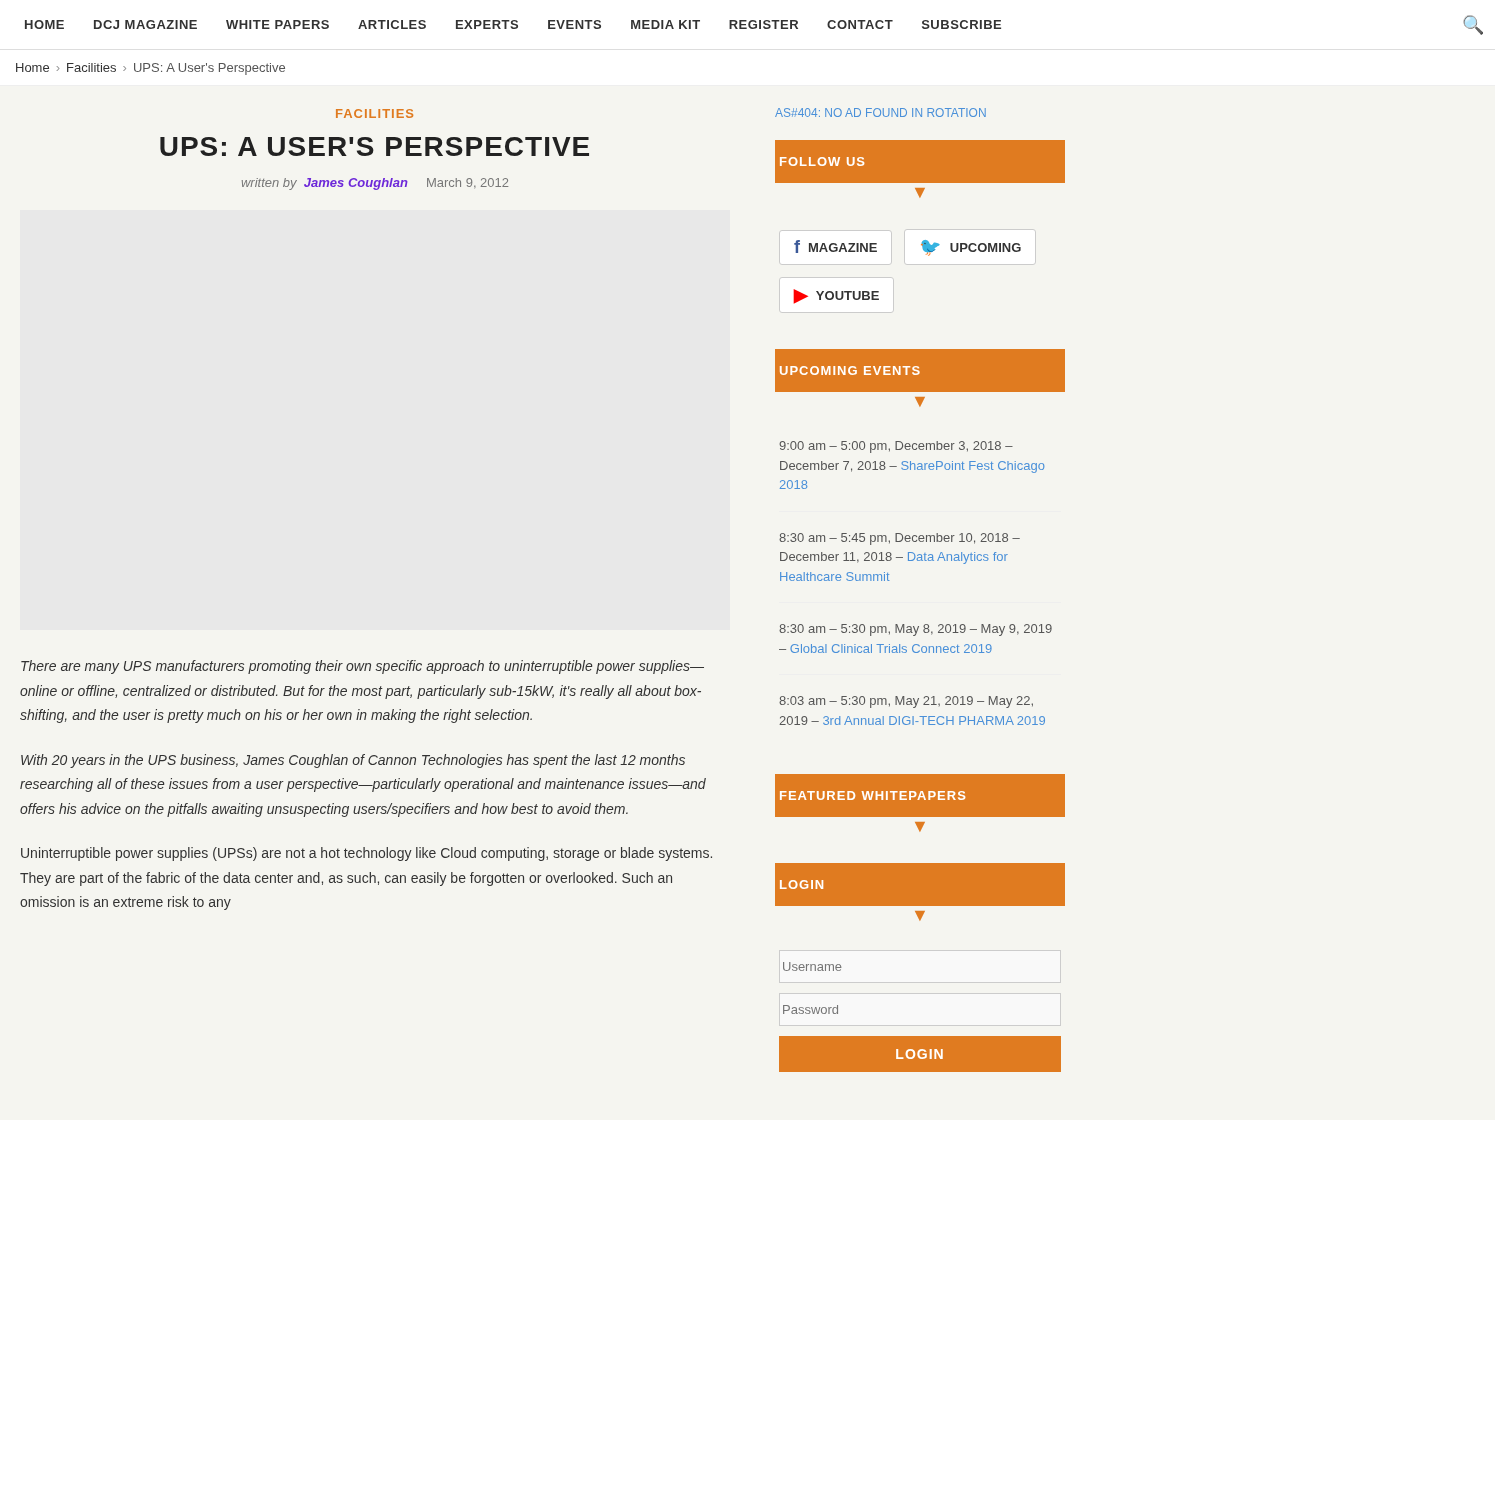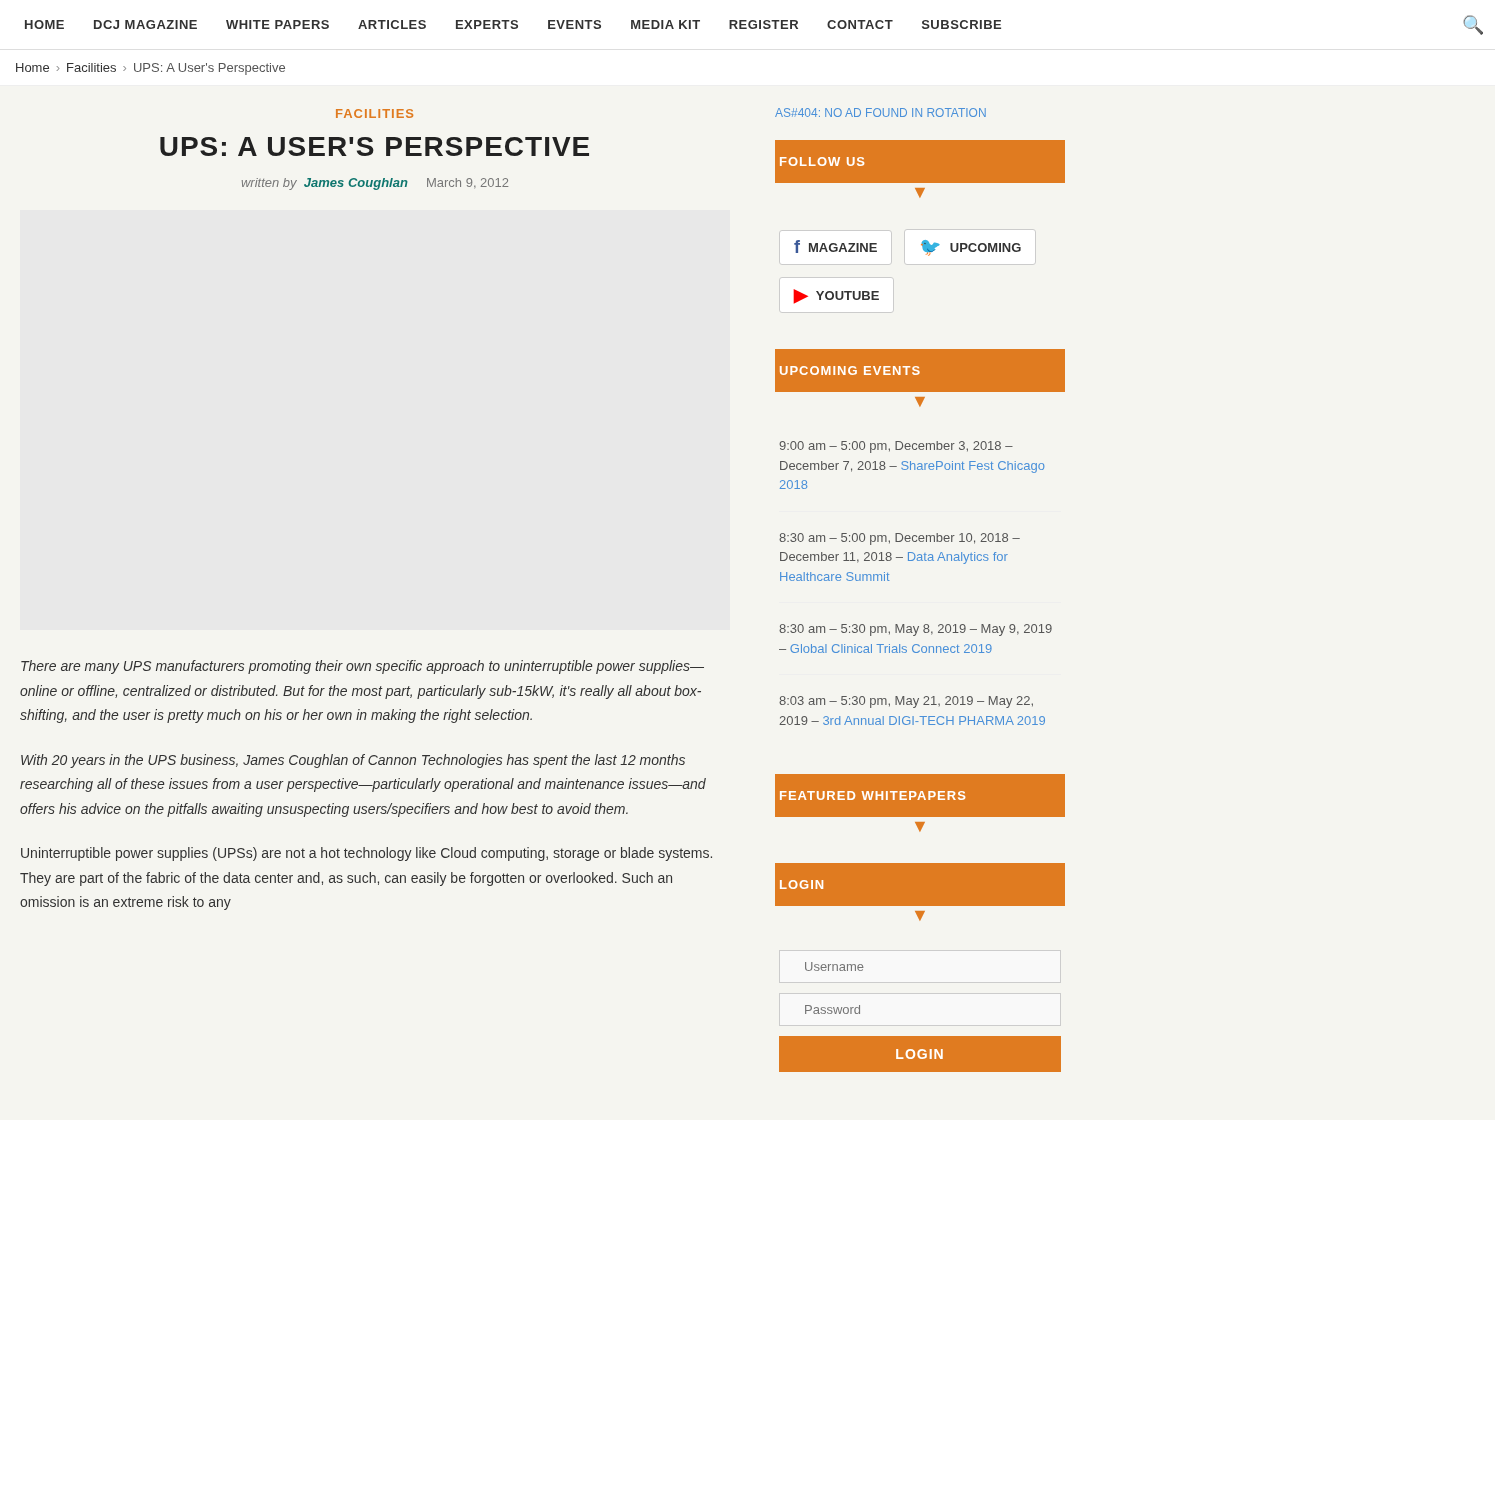--- a/index.html
+++ b/index.html
@@ -84,21 +84,21 @@
       text-align: center;
       font-size: 13px;
       color: #777;
       margin-bottom: 20px;
     }
     .article-meta .author {
       font-style: italic;
     }
     .article-meta .author-name {
       font-weight: bold;
-      color: #0f766e;
+      color: #6d28d9;
     }
 
     .article-image-placeholder {
       width: 100%;
       height: 420px;
       background: #e8e8e8;
       margin-bottom: 24px;
       display: flex;
       align-items: center;
       justify-content: center;
@@ -204,21 +204,21 @@
       text-decoration: none;
       font-weight: normal;
     }
 
     
     .login-form {
       padding: 14px 4px 0 4px;
     }
     .login-form input {
       width: 100%;
-      padding: 8px 24px;
+      padding: 8px 2px;
       border: 1px solid #ccc;
       margin-bottom: 10px;
       font-size: 13px;
       color: #555;
       background: #f9f9f9;
     }
     .login-submit {
       width: 100%;
       background: #e07b20;
       border: none;
@@ -322,21 +322,21 @@
       </div>
       <div class="section-arrow">▼</div>
       <div class="events-list">
 
         <div class="event-item">
           <span>9:00 am – 5:00 pm, December 3, 2018 – December 7, 2018 – </span>
           <a href="#">SharePoint Fest Chicago 2018</a>
         </div>
 
         <div class="event-item">
-          <span>8:30 am – 5:00 pm, December 10, 2018 – December 11, 2018 – </span>
+          <span>8:30 am – 5:45 pm, December 10, 2018 – December 11, 2018 – </span>
           <a href="#">Data Analytics for Healthcare Summit</a>
         </div>
 
 
         <div class="event-item">
           <span>8:30 am – 5:30 pm, May 8, 2019 – May 9, 2019 – </span>
           <a href="#">Global Clinical Trials Connect 2019</a>
         </div>
 
         <div class="event-item">

